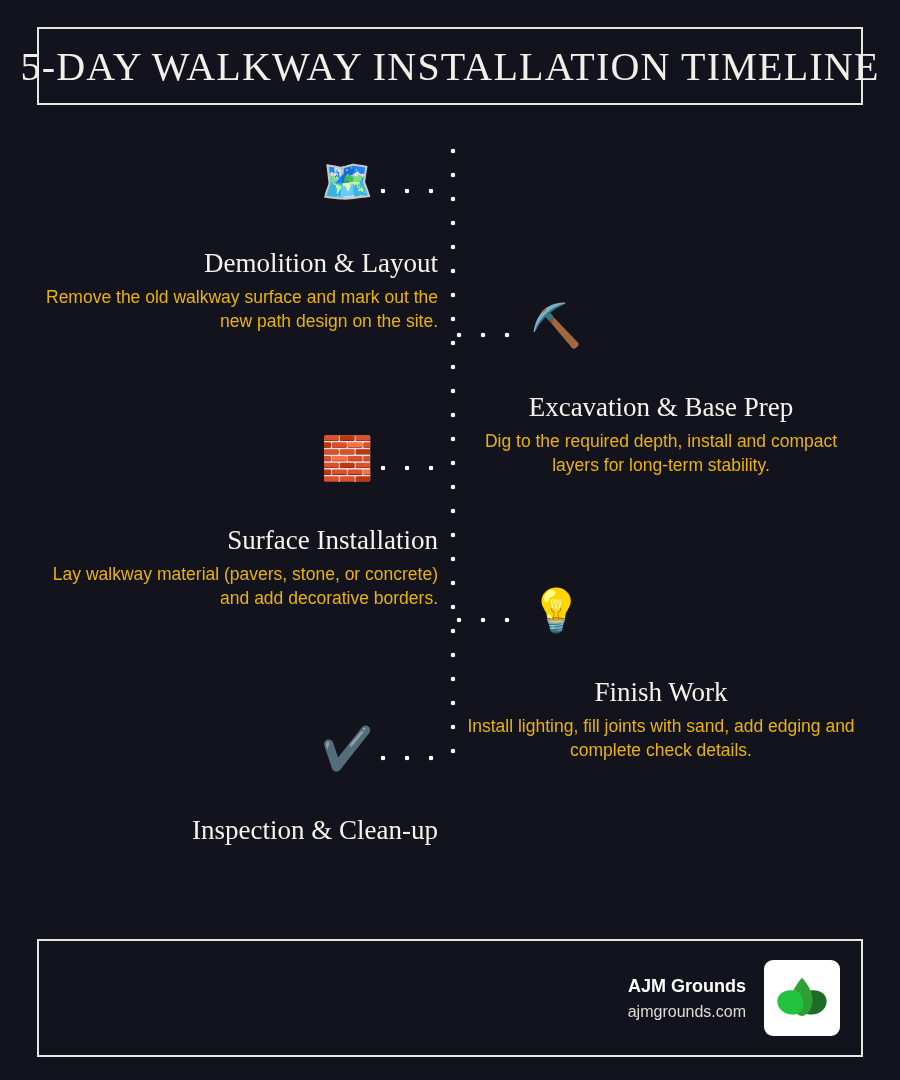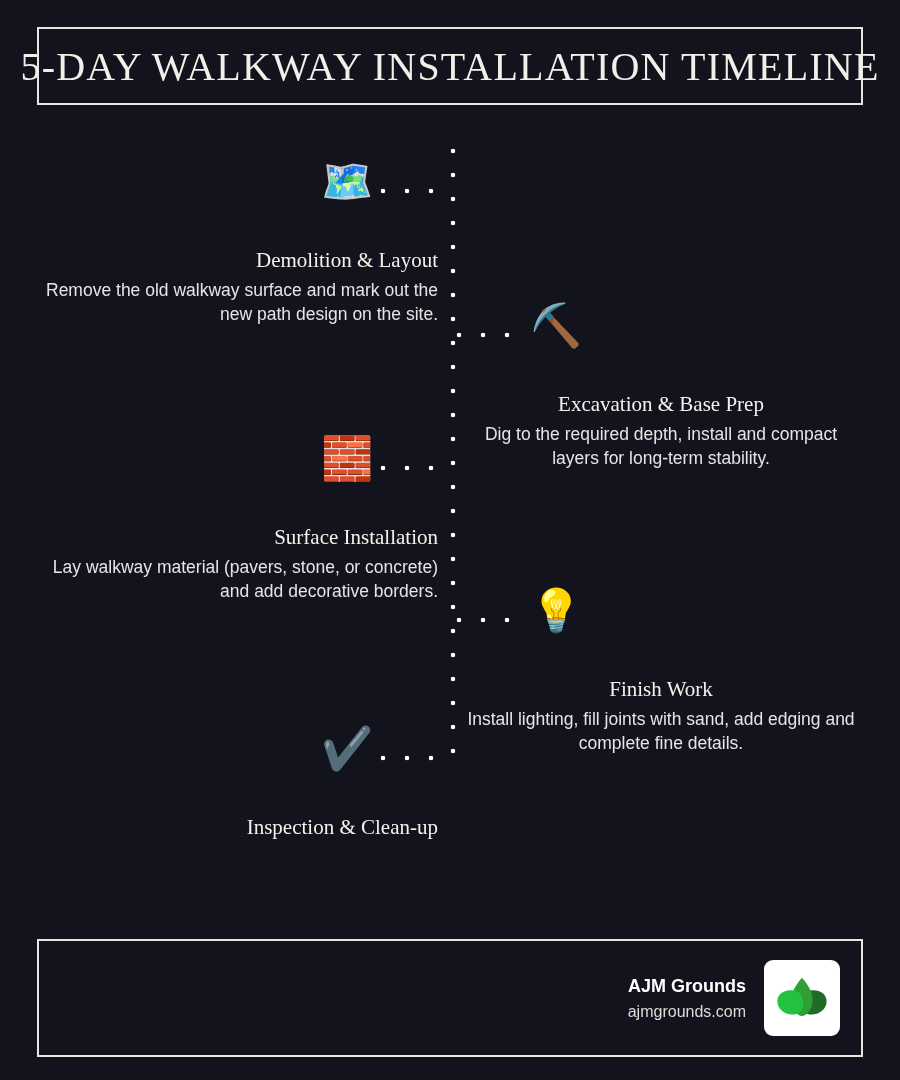--- a/index.html
+++ b/index.html
@@ -87,31 +87,31 @@
   .step-body {
     position: absolute;
     top: 60px;
     width: 398px;
   }
   .step.left  .step-body { left: 40px;  text-align: right; }
   .step.right .step-body { left: 462px; text-align: center; }
 
   .step-title {
     font-family: "Liberation Serif", "DejaVu Serif", serif;
-    font-size: 21px;
+    font-size: 27px;
     color: #f5f2ec;
     margin: 0 0 6px 0;
     font-weight: 400;
     line-height: 1.15;
   }
   .step-desc {
     font-family: "Liberation Sans", sans-serif;
     font-size: 17.5px;
     line-height: 1.38;
-    color: #e5e5e5;
+    color: #eab308;
     margin: 0;
   }
 
   
   .footer-frame {
     position: absolute;
     left: 37px;
     top: 939px;
     width: 826px;
     height: 118px;
@@ -184,21 +184,21 @@
       <h2 class="step-title">Surface Installation</h2>
       <p class="step-desc">Lay walkway material (pavers, stone, or concrete) and add decorative borders.</p>
     </div>
   </div>
 
   <div class="step right" style="top:477px;">
     <div class="connector"></div>
     <div class="node-icon">💡</div>
     <div class="step-body">
       <h2 class="step-title">Finish Work</h2>
-      <p class="step-desc">Install lighting, fill joints with sand, add edging and complete fine details.</p>
+      <p class="step-desc">Install lighting, fill joints with sand, add edging and complete check details.</p>
     </div>
   </div>
 
   <div class="step left" style="top:615px;">
     <div class="connector"></div>
     <div class="node-icon">✔️</div>
     <div class="step-body">
       <h2 class="step-title">Inspection &amp; Clean-up</h2>
     </div>
   </div>

